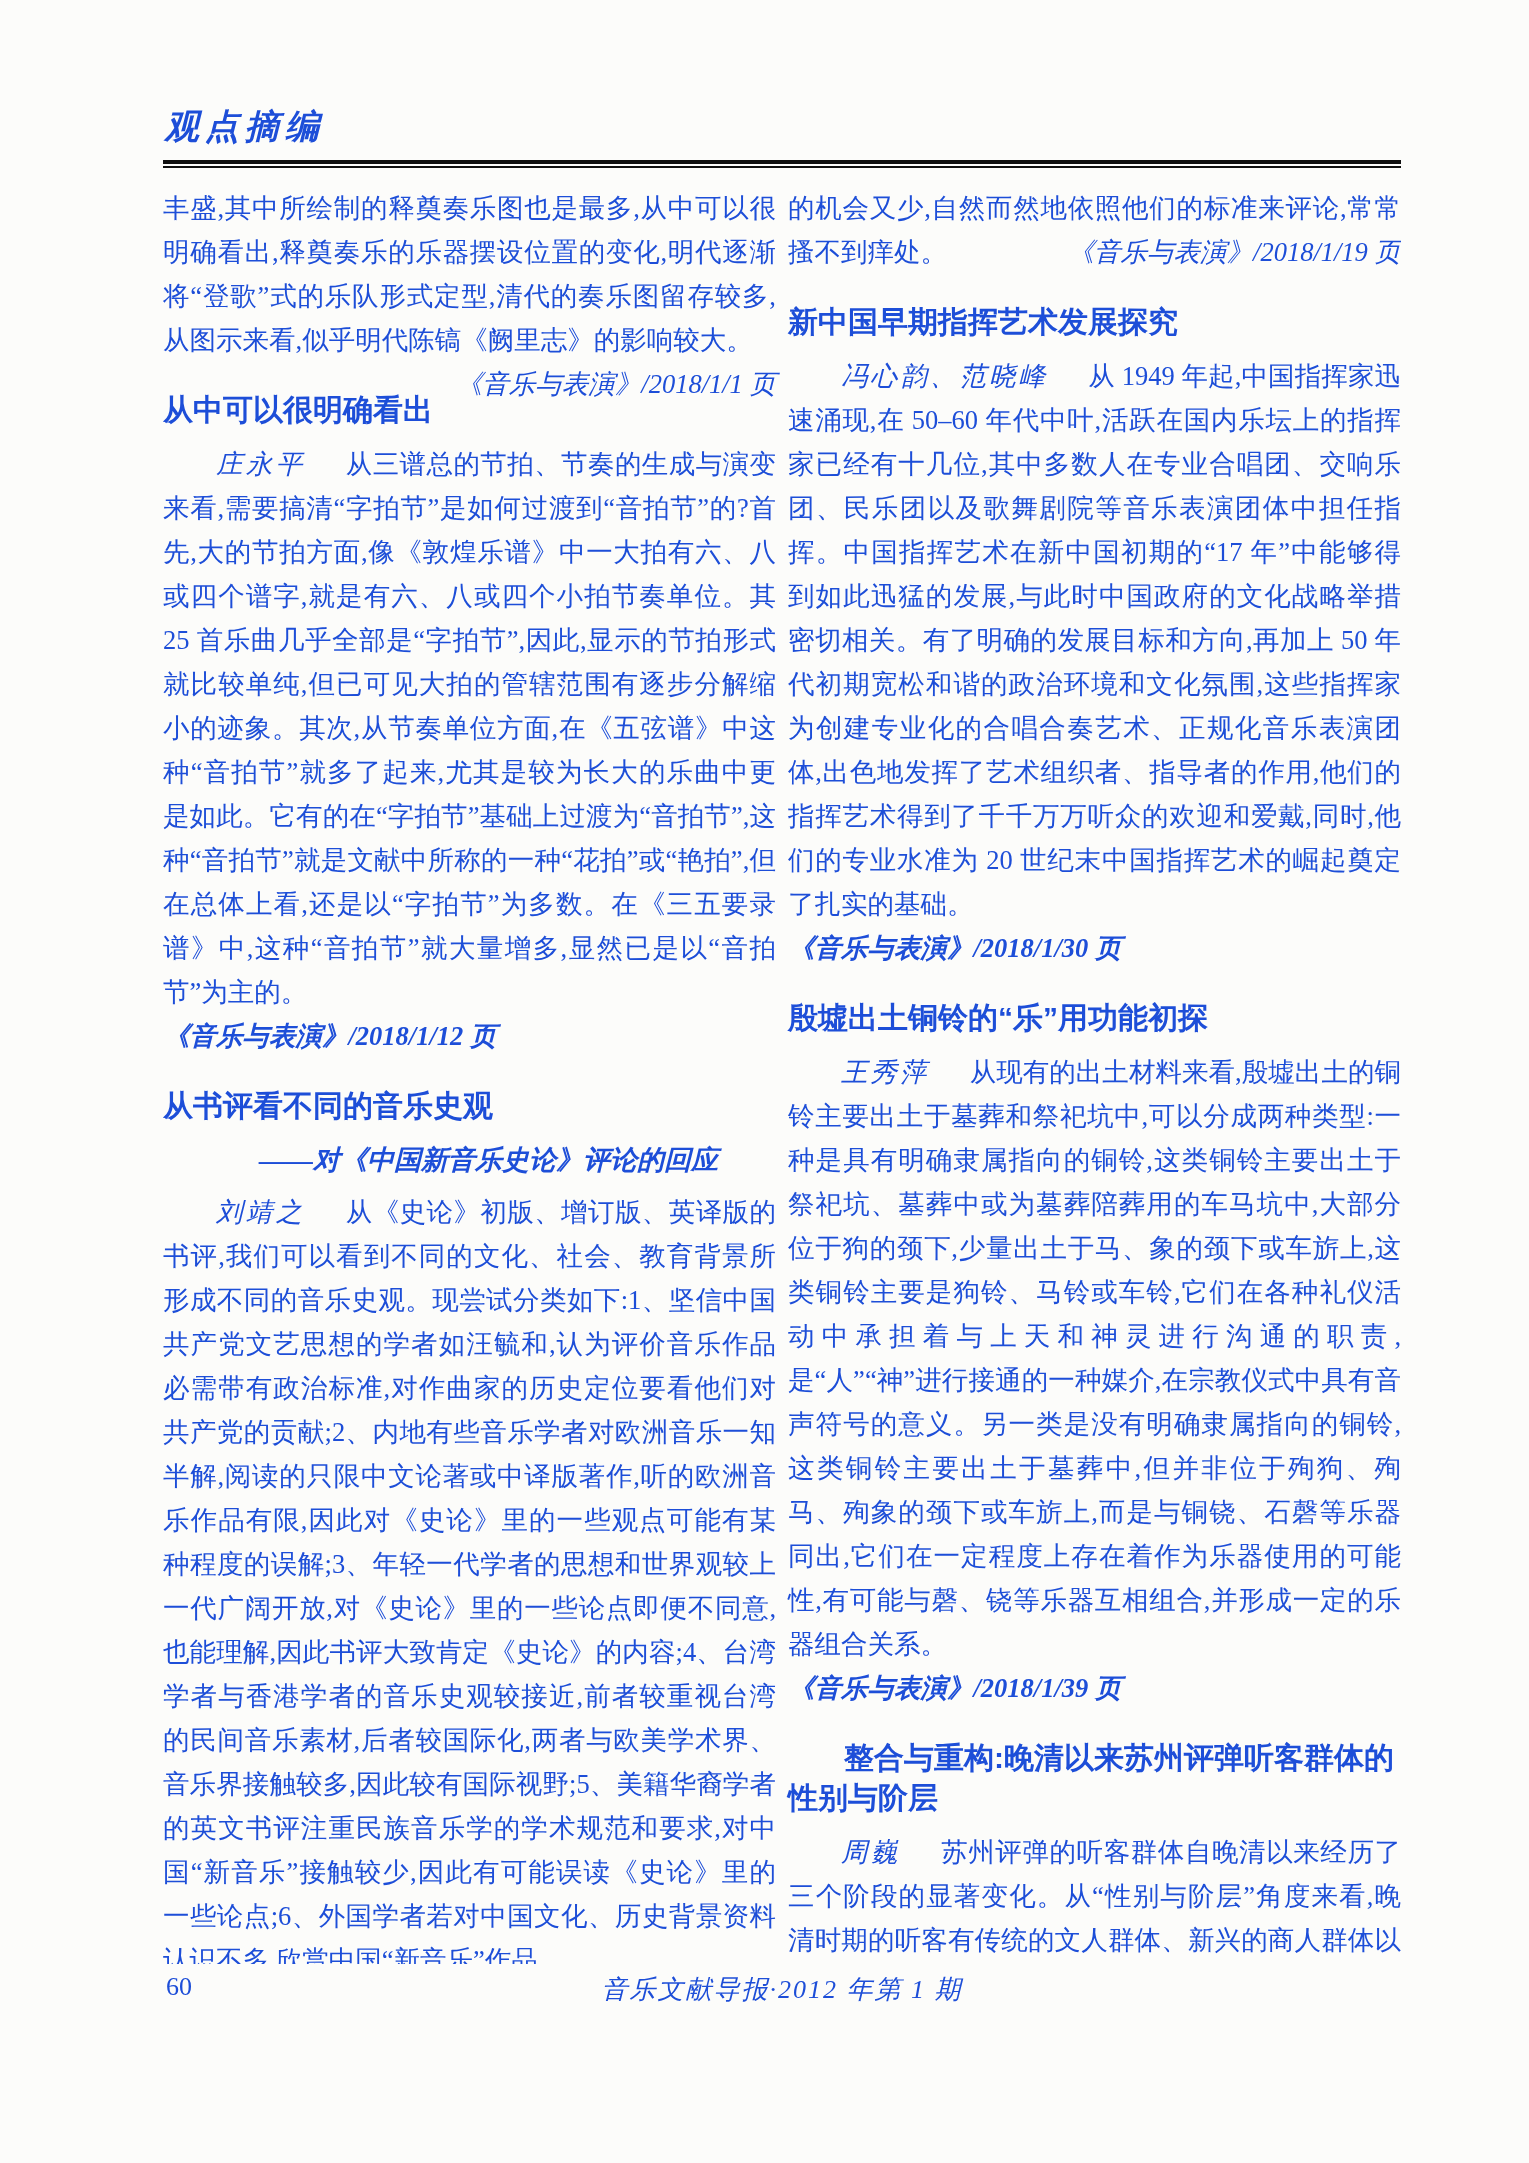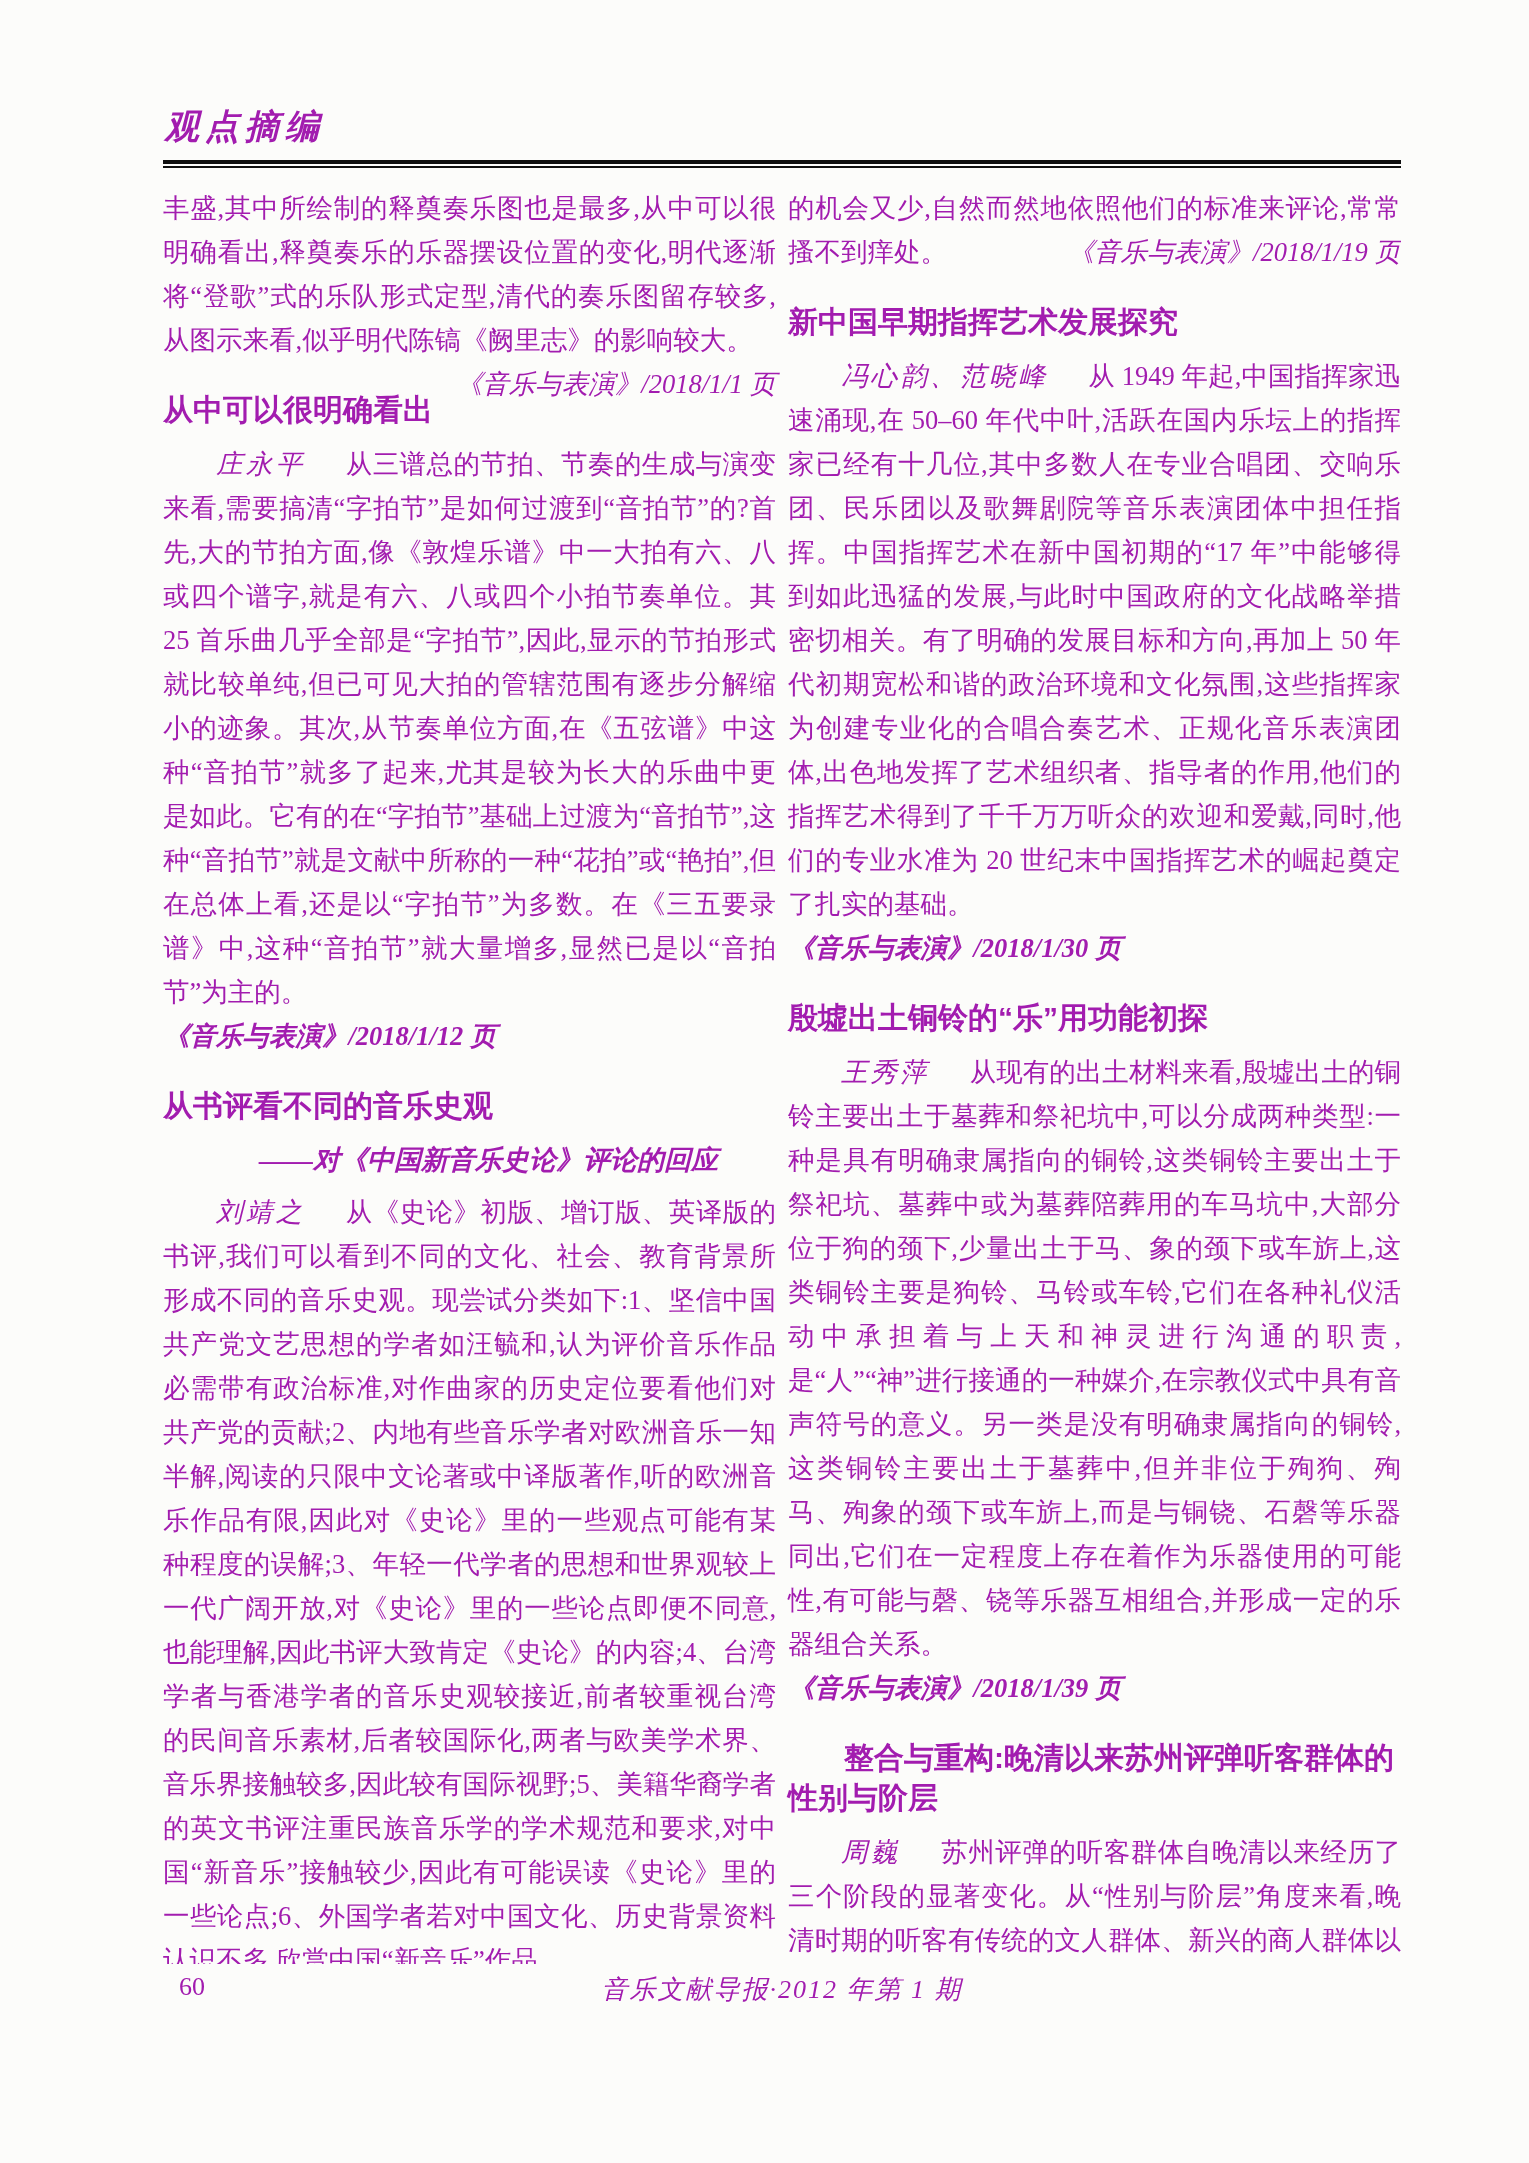--- a/index.html
+++ b/index.html
@@ -1,18 +1,18 @@
 <!DOCTYPE html>
 <html><head>
 <meta charset="utf-8">
 <style>
   html,body { margin:0; padding:0; background:#e8e8e6; }
   .page {
     position:relative; width:1529px; height:2163px;
-    background:#fcfcfa; color:#a21caf; overflow:hidden;
+    background:#fcfcfa; color:#1d4ed8; overflow:hidden;
     font-family:"Liberation Serif","DejaVu Serif",serif;
   }
   .content { position:absolute; left:163px; top:104px; width:1238px; }
   .masthead-title {
     font-size:34px; font-weight:bold; font-style:italic;
     letter-spacing:6px; margin:0 0 10px 2px;
     font-family:"Liberation Serif","DejaVu Serif",serif;
   }
   .rule { height:2px; border-top:4px solid #101010; border-bottom:2px solid #101010; }
   .columns { display:flex; gap:12px; margin-top:18px; height:1778px; overflow:hidden; }
@@ -29,21 +29,21 @@
   }
   .indent-head { text-indent:56px; }
   .subtitle {
     font-style:italic; font-weight:600; font-size:27px;
     text-indent:96px; margin:2px 0 8px 0 !important;
   }
   .footer {
     position:absolute; left:163px; top:1972px; width:1238px; height:44px;
     font-size:26px;
   }
-  .page-num { position:absolute; left:16px; top:0; }
+  .page-num { position:absolute; left:3px; top:0; }
   .journal-line {
     position:absolute; left:50%; transform:translateX(-50%); top:0;
     font-style:italic; letter-spacing:2px; white-space:nowrap;
   }
 </style>
 </head>
 <body>
 
 <div class="page">
   <div class="content">

